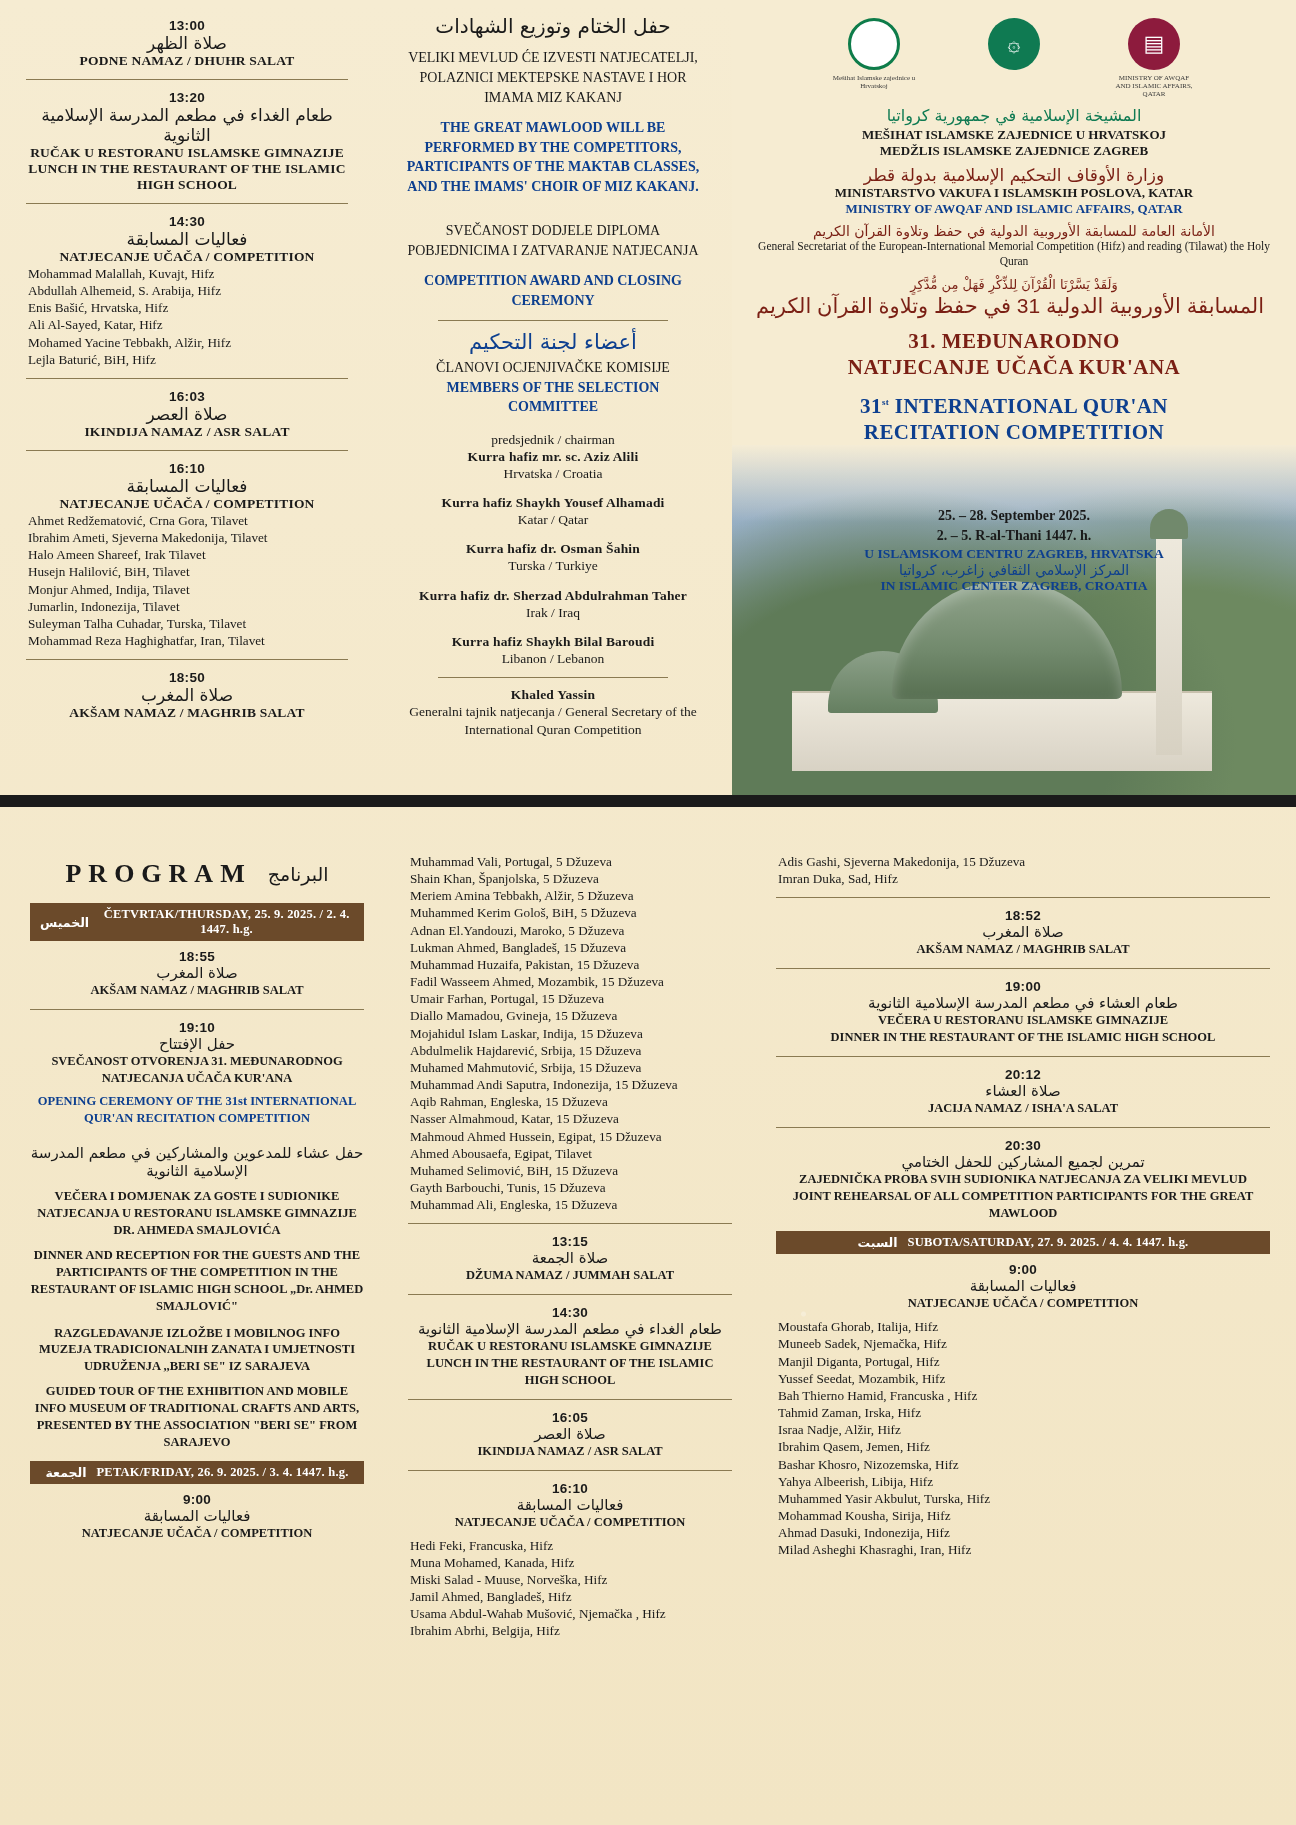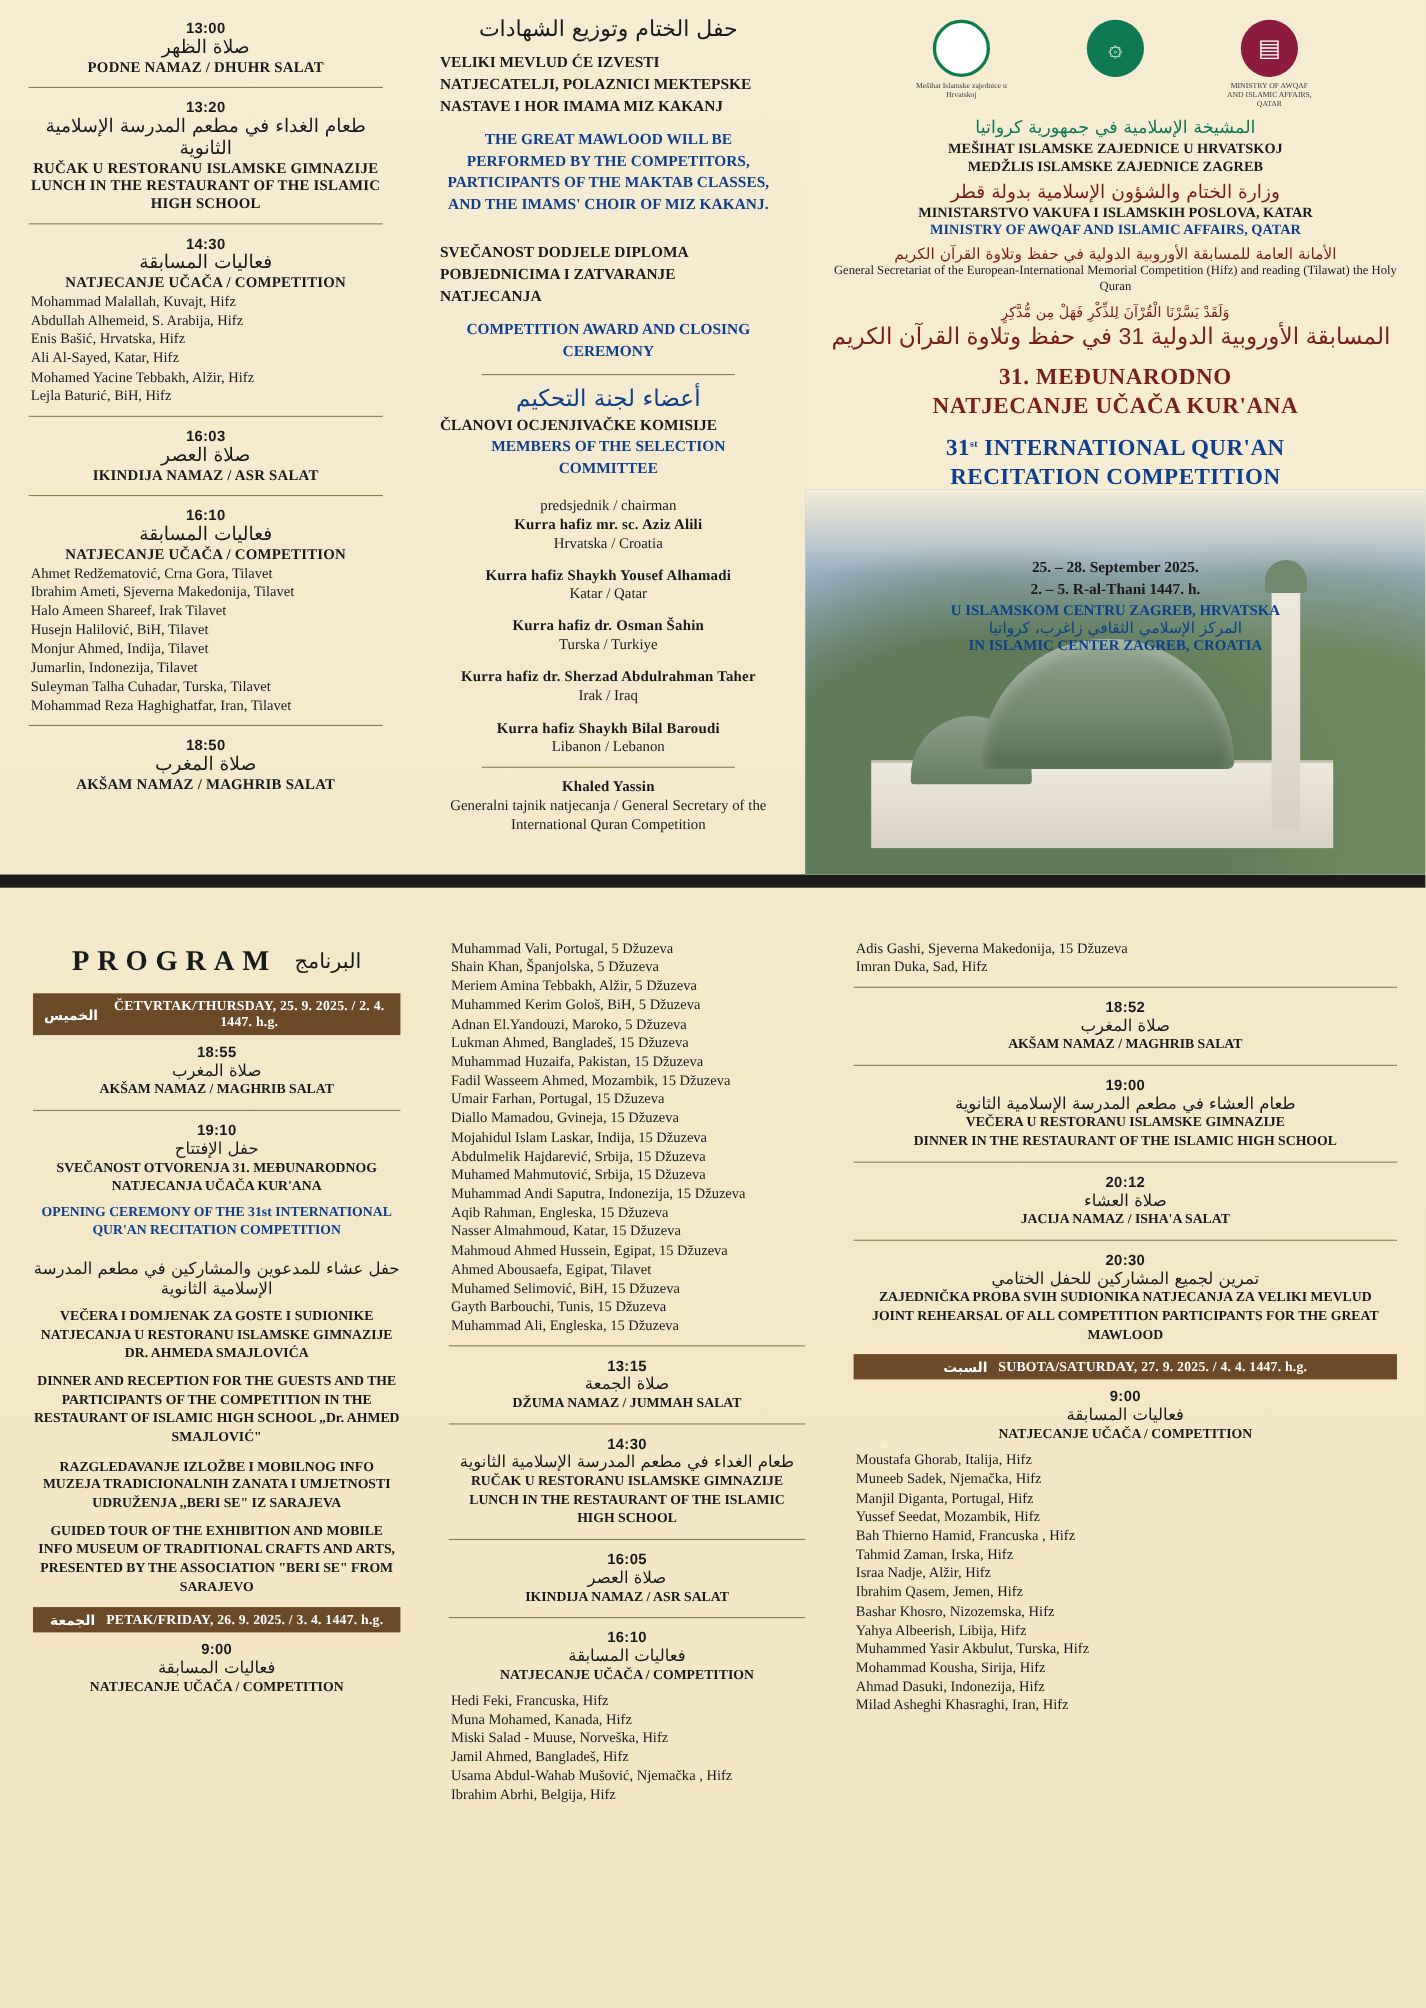--- a/index.html
+++ b/index.html
@@ -42,21 +42,21 @@
   .hr { border:0; border-top:1px solid #8a7a52; margin:10px 0; }
   .hr-narrow { border:0; border-top:1px solid #8a7a52; margin:9px 38px; }
   .blk { margin:4px 0 6px; }
   .namelist { font-size:13.2px; line-height:1.30; padding-left:2px; }
   .namelist div { white-space:nowrap; }
 
   .blue { color:#0d3f8f; }
 
   
   .ttl-ar { text-align:center; font-size:20px; direction:rtl; font-family:"DejaVu Sans", sans-serif; margin-bottom:10px;}
-  .ttl-hr { font-weight:bold; font-size:14px; text-align:left; line-height:1.42; }
+  .ttl-hr { font-weight:normal; font-size:14px; text-align:center; line-height:1.42; }
   .ttl-en { font-weight:bold; font-size:14px; text-align:center; line-height:1.42; color:#0d3f8f; }
   .sec-ar { text-align:center; font-size:21px; color:#0d3f8f; direction:rtl; font-family:"DejaVu Sans", sans-serif; }
 
   
   .hero {
     width:564px; height:795px; position:relative; overflow:hidden;
     background:linear-gradient(180deg,#f6ecd2 0%,#f6ecd2 56%,#cfe0cf 56%,#b9cbb5 100%);
   }
   .hero-photo {
     position:absolute; left:0; right:0; bottom:0; height:350px;
@@ -266,21 +266,21 @@
             <div class="logo">
               <div class="mark mark-maroon">▤</div>
               <div>MINISTRY OF AWQAF AND ISLAMIC AFFAIRS, QATAR</div>
             </div>
           </div>
 
           <div class="hero-line-ar">المشيخة الإسلامية في جمهورية كرواتيا</div>
           <div class="hero-line-hr">MEŠIHAT ISLAMSKE ZAJEDNICE U HRVATSKOJ</div>
           <div class="hero-line-hr">MEDŽLIS ISLAMSKE ZAJEDNICE ZAGREB</div>
 
-          <div class="hero-line-ar-red">وزارة الختام والشؤون الإسلامية بدولة قطر</div>
+          <div class="hero-line-ar-red">وزارة الأوقاف التحكيم الإسلامية بدولة قطر</div>
           <div class="hero-line-hr">MINISTARSTVO VAKUFA I ISLAMSKIH POSLOVA, KATAR</div>
           <div class="hero-line-en">MINISTRY OF AWQAF AND ISLAMIC AFFAIRS, QATAR</div>
 
           <div class="hero-line-ar-red" style="font-size:14px;">الأمانة العامة للمسابقة الأوروبية الدولية في حفظ وتلاوة القرآن الكريم</div>
           <div class="hero-small">General Secretariat of the European-International Memorial Competition (Hifz) and reading (Tilawat) the Holy Quran</div>
 
           <div class="hero-ayah">وَلَقَدْ يَسَّرْنَا الْقُرْآنَ لِلذِّكْرِ فَهَلْ مِن مُّدَّكِرٍ</div>
           <div class="hero-ar-big">المسابقة الأوروبية الدولية 31 في حفظ وتلاوة القرآن الكريم</div>
 
           <div class="hero-title-hr">

